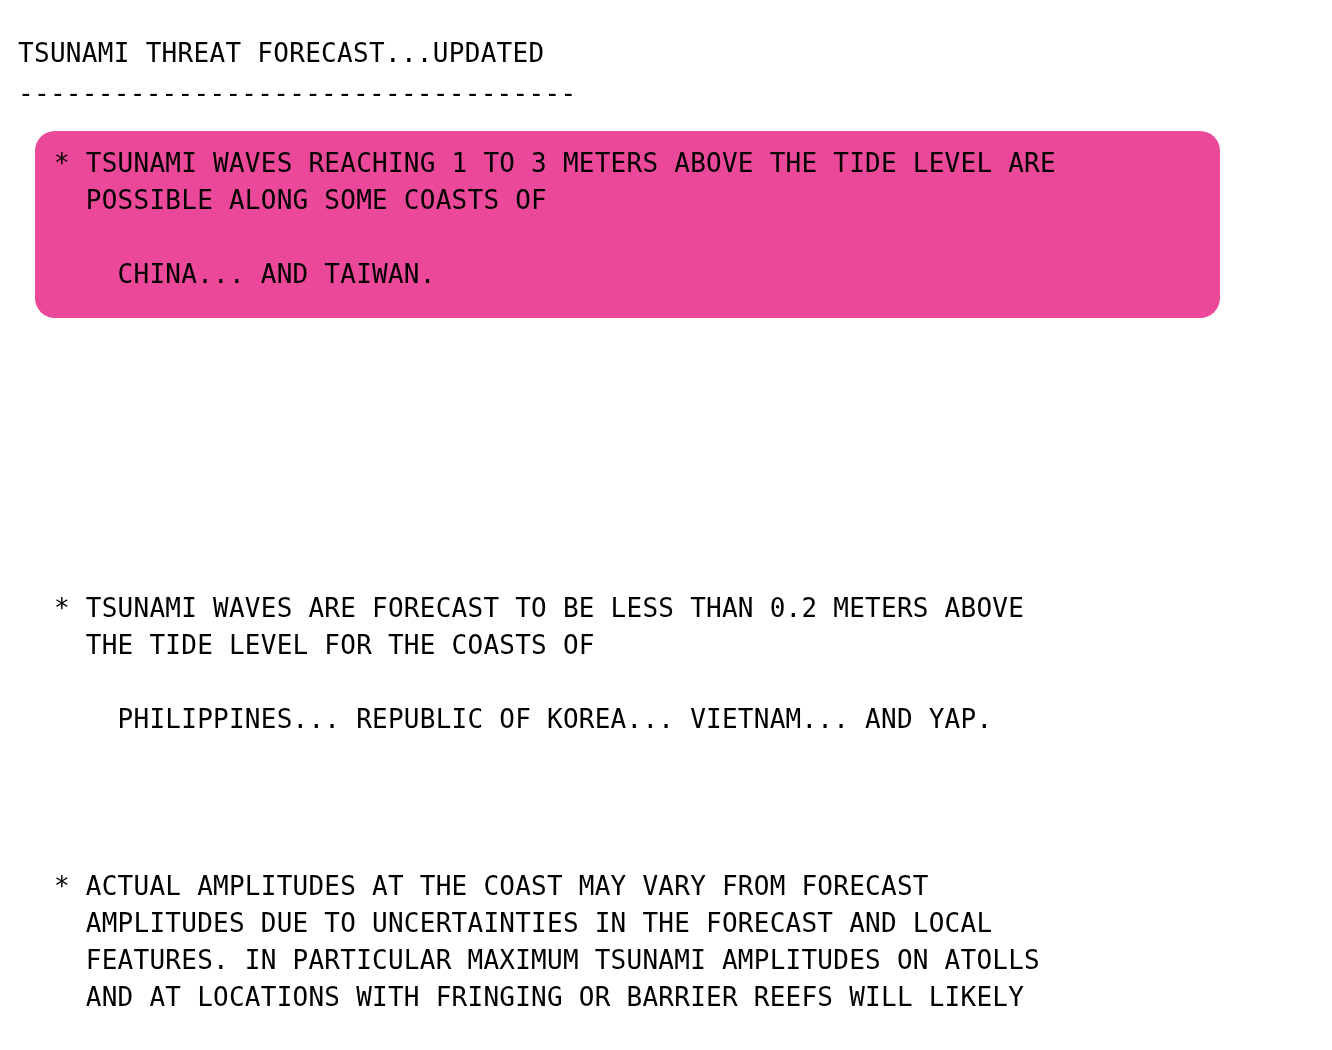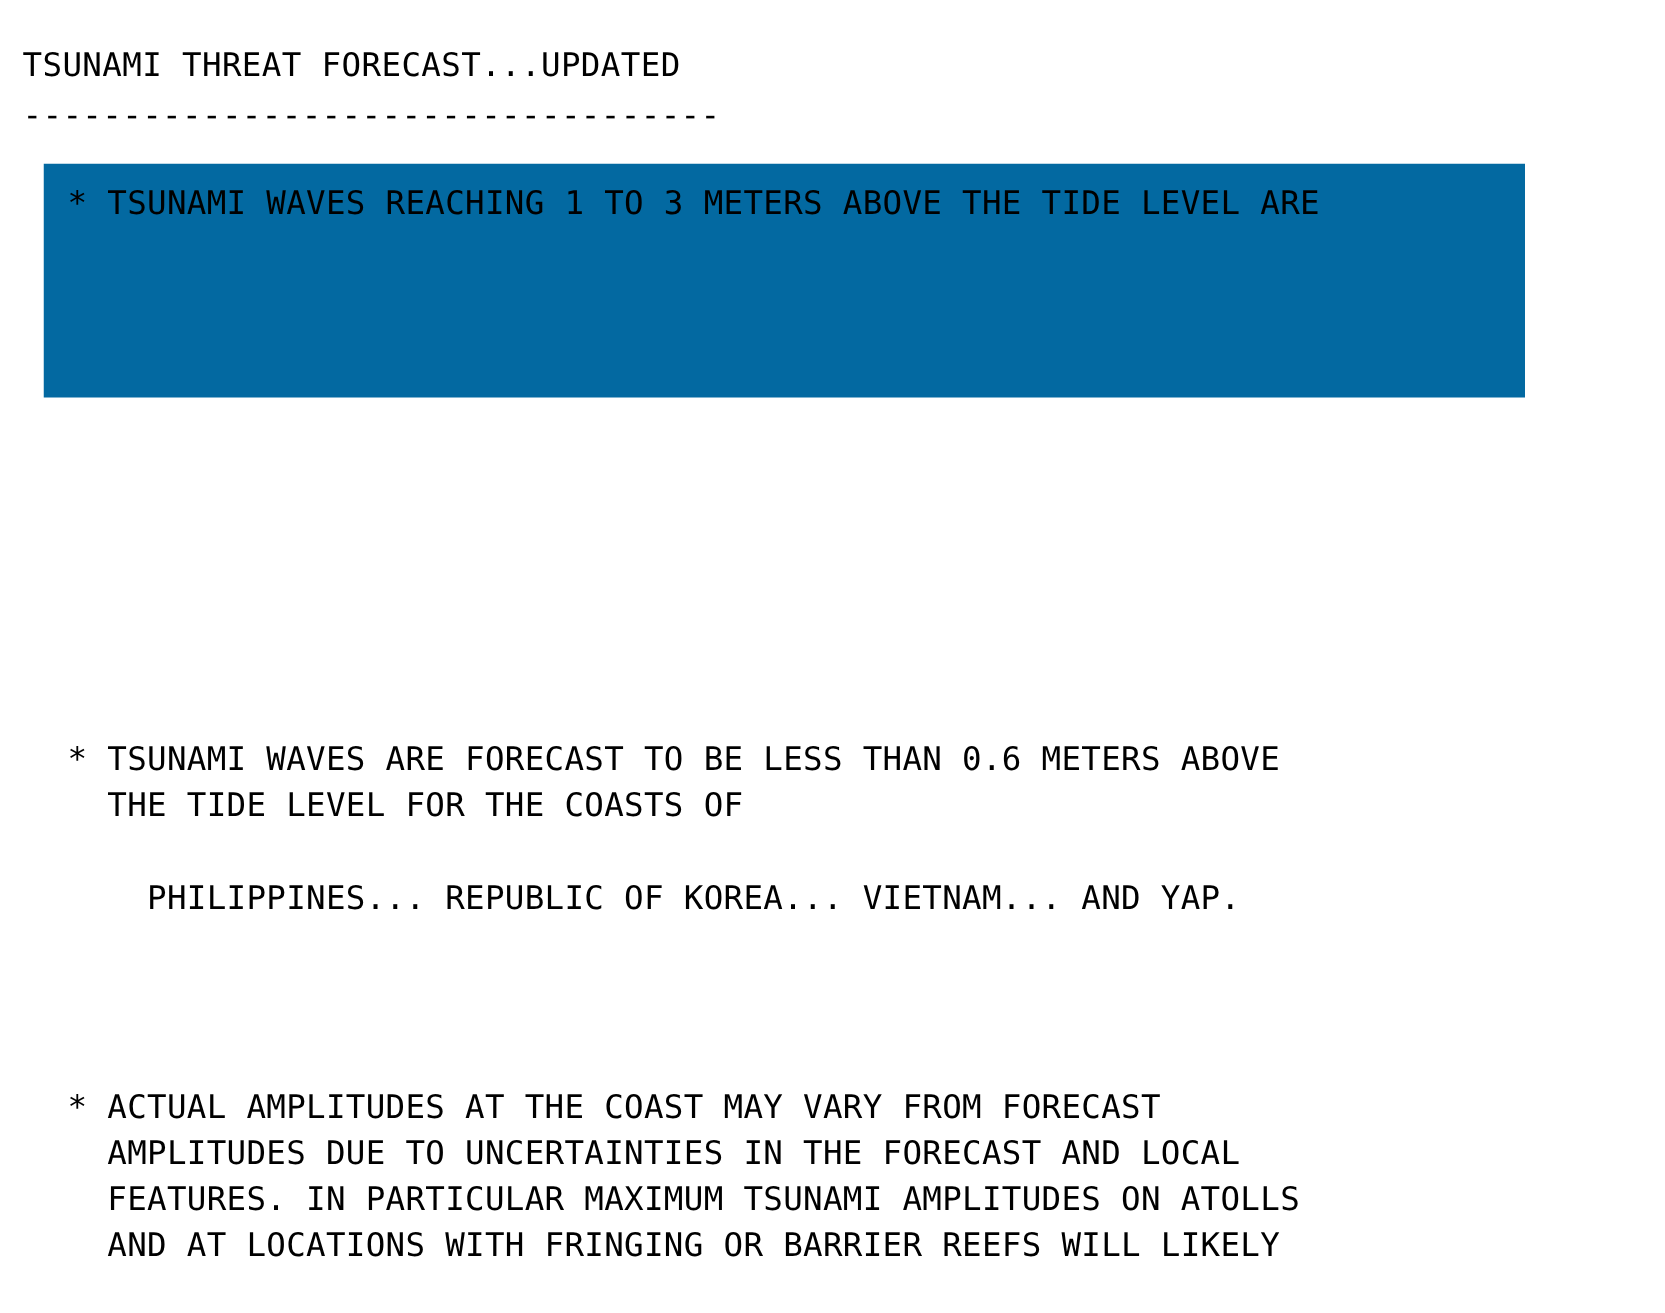--- a/index.html
+++ b/index.html
@@ -40,23 +40,24 @@
     letter-spacing: 0.3px;
     white-space: pre;
   }
 
   .alert-block {
     position: absolute;
     left: 35px;
     top: 131px;
     width: 1185px;
     height: 187px;
-    background: #0369a1;
+    background: #ec4899;
     box-sizing: border-box;
     padding: 14px 0 0 0;
+    border-radius: 20px;
   }
   .alert-block .mono-line {
     padding-left: 19px;
   }
 
   .mono-line {
     font-size: 26px;
     line-height: 37px;
     letter-spacing: 0.25px;
     white-space: pre;
@@ -83,26 +84,28 @@
 <body>
 
 <div class="page">
 
   <div class="doc-title">TSUNAMI THREAT FORECAST...UPDATED</div>
 
   <div class="doc-rule">-----------------------------------</div>
 
   <div class="alert-block">
     <div class="mono-line">* TSUNAMI WAVES REACHING 1 TO 3 METERS ABOVE THE TIDE LEVEL ARE</div>
+    <div class="mono-line">  POSSIBLE ALONG SOME COASTS OF</div>
     <div class="mono-line spacer-line"></div>
+    <div class="mono-line">    CHINA... AND TAIWAN.</div>
   </div>
 
 
   <div class="section sec-c">
-    <div class="mono-line">* TSUNAMI WAVES ARE FORECAST TO BE LESS THAN 0.6 METERS ABOVE</div>
+    <div class="mono-line">* TSUNAMI WAVES ARE FORECAST TO BE LESS THAN 0.2 METERS ABOVE</div>
     <div class="mono-line">  THE TIDE LEVEL FOR THE COASTS OF</div>
     <div class="mono-line spacer-line"></div>
     <div class="mono-line">    PHILIPPINES... REPUBLIC OF KOREA... VIETNAM... AND YAP.</div>
   </div>
 
   <div class="section sec-d">
     <div class="mono-line">* ACTUAL AMPLITUDES AT THE COAST MAY VARY FROM FORECAST</div>
     <div class="mono-line">  AMPLITUDES DUE TO UNCERTAINTIES IN THE FORECAST AND LOCAL</div>
     <div class="mono-line">  FEATURES. IN PARTICULAR MAXIMUM TSUNAMI AMPLITUDES ON ATOLLS</div>
     <div class="mono-line">  AND AT LOCATIONS WITH FRINGING OR BARRIER REEFS WILL LIKELY</div>

